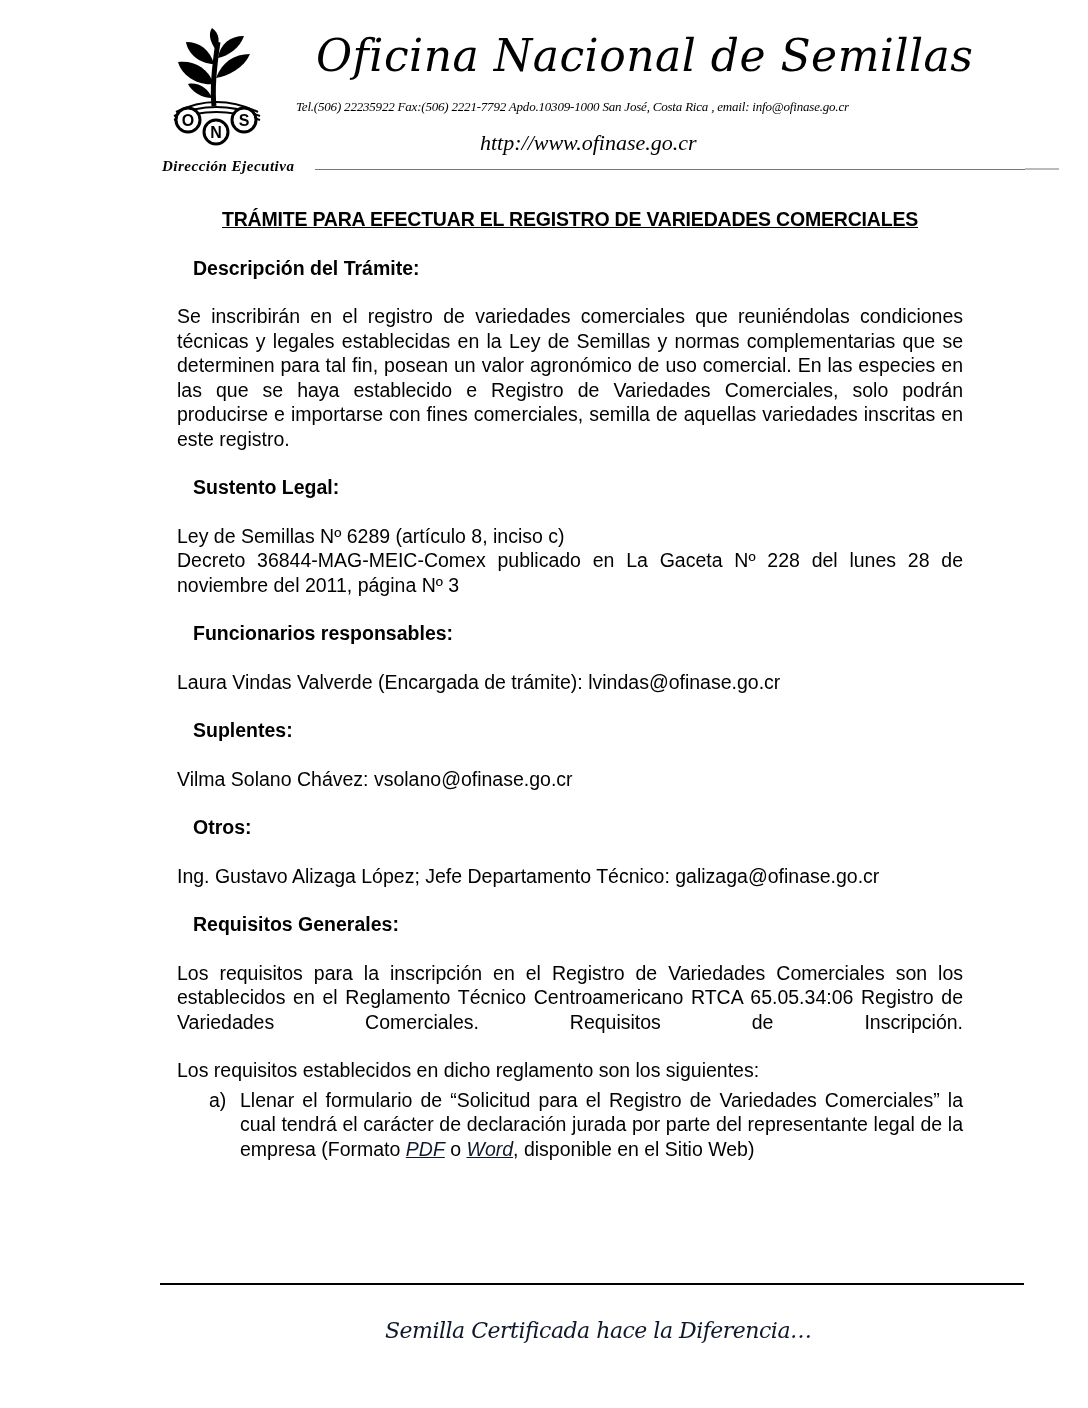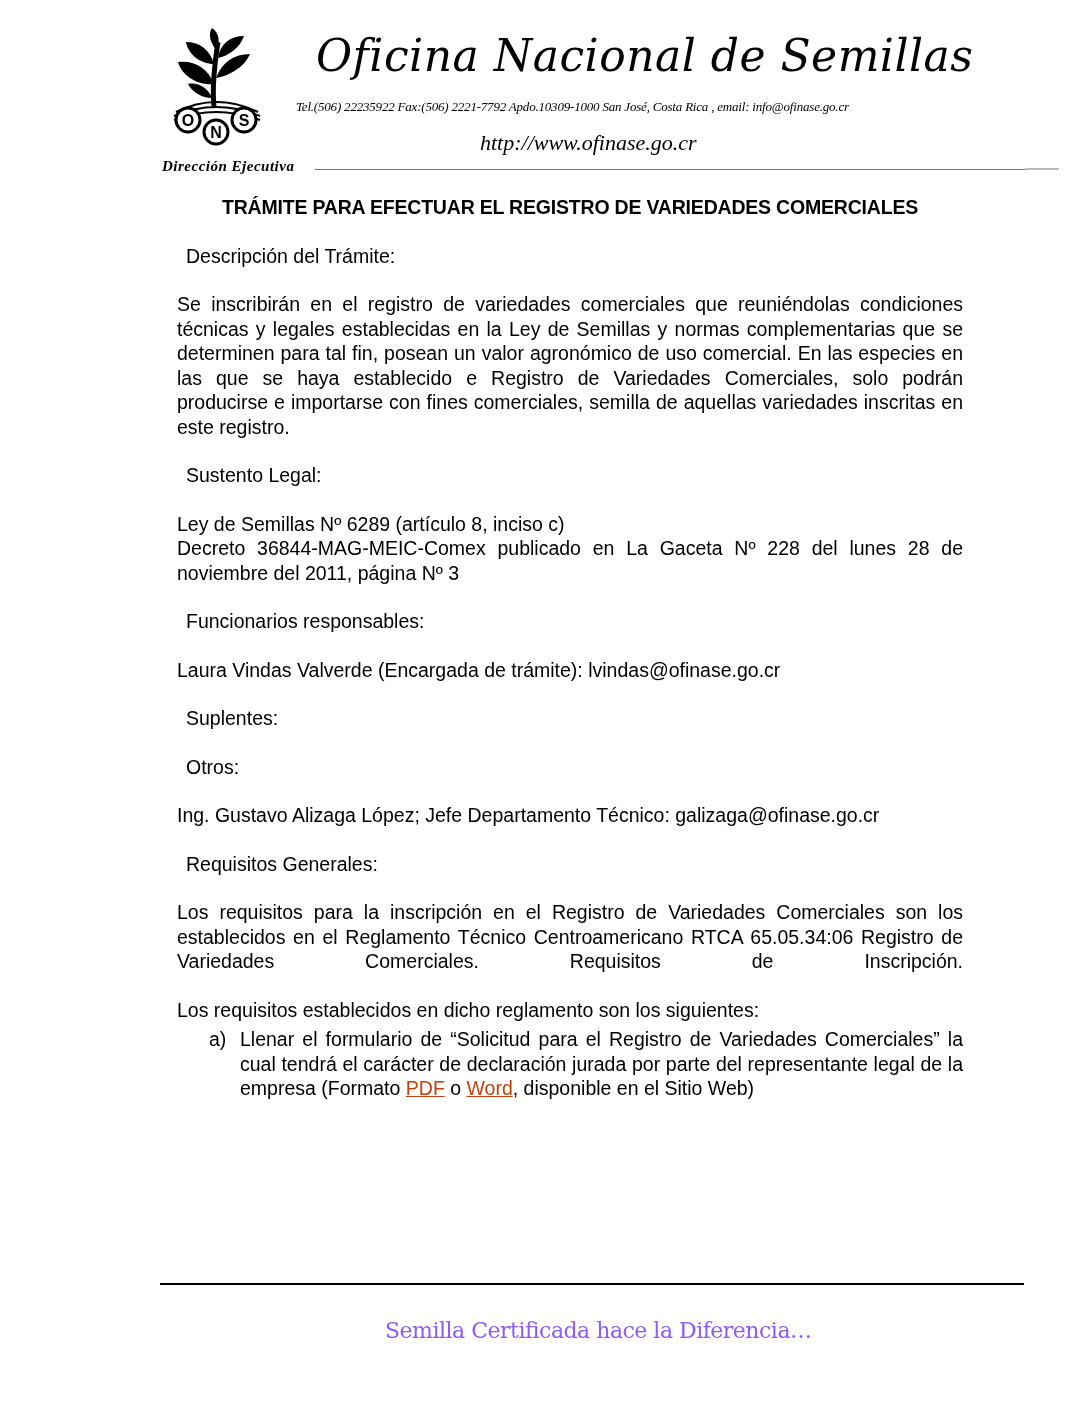--- a/index.html
+++ b/index.html
@@ -10,32 +10,32 @@
     .logo { position: absolute; left: 168px; top: 28px; width: 96px; height: 118px; }
     .org-title { position: absolute; left: 316px; top: 30px; font-family: "DejaVu Serif", serif; font-style: italic; font-size: 44px; letter-spacing: 0.5px; white-space: nowrap; }
     .contact-line { position: absolute; left: 296px; top: 99px; font-family: "Liberation Serif", serif; font-style: italic; font-size: 13px; white-space: nowrap; letter-spacing: -0.2px; text-align: center; }
     .website { position: absolute; left: 480px; top: 130px; font-family: "Liberation Serif", serif; font-style: italic; font-size: 22px; white-space: nowrap; }
     .dept { position: absolute; left: 162px; top: 158px; font-family: "Liberation Serif", serif; font-style: italic; font-weight: bold; font-size: 15px; letter-spacing: 0.5px; white-space: nowrap; }
     .header-rule { position: absolute; left: 315px; top: 169px; width: 710px; height: 1px; background: #777; }
     .header-rule-tail { position: absolute; left: 1025px; top: 168px; width: 34px; height: 2px; background: #bbb; }
 
     
     .content { position: absolute; left: 177px; top: 195px; width: 786px; font-family: "Liberation Sans", sans-serif; font-size: 19.5px; line-height: 24.5px; }
-    .doc-title { font-weight: bold; font-size: 19.5px; text-align: center; margin: 0 0 24px 0; letter-spacing: -0.2px; }
-    .sec-h { font-weight: normal; margin: 0 0 24px 9px; }
+    .doc-title { font-weight: bold; font-size: 19.5px; text-align: center; margin: 12px 0 24px 0; letter-spacing: -0.2px; text-decoration: underline; }
+    .sec-h { font-weight: bold; margin: 0 0 24px 16px; }
     .para { margin: 0 0 24px 0; text-align: justify; }
     .line { display: block; }
     .list { margin: 0; padding: 0; list-style: none; }
     .list-item { position: relative; padding-left: 63px; text-align: justify; }
     .list-marker { position: absolute; left: 32px; top: 0; }
-    a.link { color: #c2410c; text-decoration: underline; }
+    a.link { color: #0f172a; text-decoration: underline; font-style: italic; }
 
     
     .footer-rule { position: absolute; left: 160px; top: 1283px; width: 864px; height: 2px; background: #000; }
-    .slogan { position: absolute; left: 385px; top: 1318px; font-family: "DejaVu Serif", serif; font-size: 22px; color: #8b5cf6; white-space: nowrap; letter-spacing: -0.5px; }
+    .slogan { position: absolute; left: 385px; top: 1318px; font-family: "DejaVu Serif", serif; font-style: italic; font-size: 22px; color: #0f172a; white-space: nowrap; letter-spacing: -0.5px; }
   </style>
 </head>
 <body>
 
 <div class="page">
 
   <svg class="logo" viewBox="0 0 96 118">
 
     <path d="M46 78 C44 60 46 40 50 14" stroke="#000" stroke-width="5" fill="none"></path>
 
@@ -77,20 +77,21 @@
       <span class="line" style="text-align:justify;">Decreto 36844-MAG-MEIC-Comex publicado en La Gaceta Nº 228 del lunes 28 de noviembre del 2011, página Nº 3</span>
     </p>
 
     <div class="sec-h">Funcionarios responsables:</div>
     <p class="para">
       <span class="line">Laura Vindas Valverde (Encargada de trámite): lvindas@ofinase.go.cr</span>
     </p>
 
     <div class="sec-h">Suplentes:</div>
     <p class="para">
+      <span class="line">Vilma Solano Chávez: vsolano@ofinase.go.cr</span>
     </p>
 
     <div class="sec-h">Otros:</div>
     <p class="para">
       <span class="line">Ing. Gustavo Alizaga López; Jefe Departamento Técnico: galizaga@ofinase.go.cr</span>
     </p>
 
     <div class="sec-h">Requisitos Generales:</div>
     <p class="para" style="text-align-last: justify;">Los requisitos para la inscripción en el Registro de Variedades Comerciales son los establecidos en el  Reglamento Técnico Centroamericano RTCA 65.05.34:06 Registro de Variedades Comerciales.          Requisitos de Inscripción.</p>
     <p class="para" style="margin-bottom:5px;">Los requisitos establecidos en dicho reglamento son los siguientes:</p>

